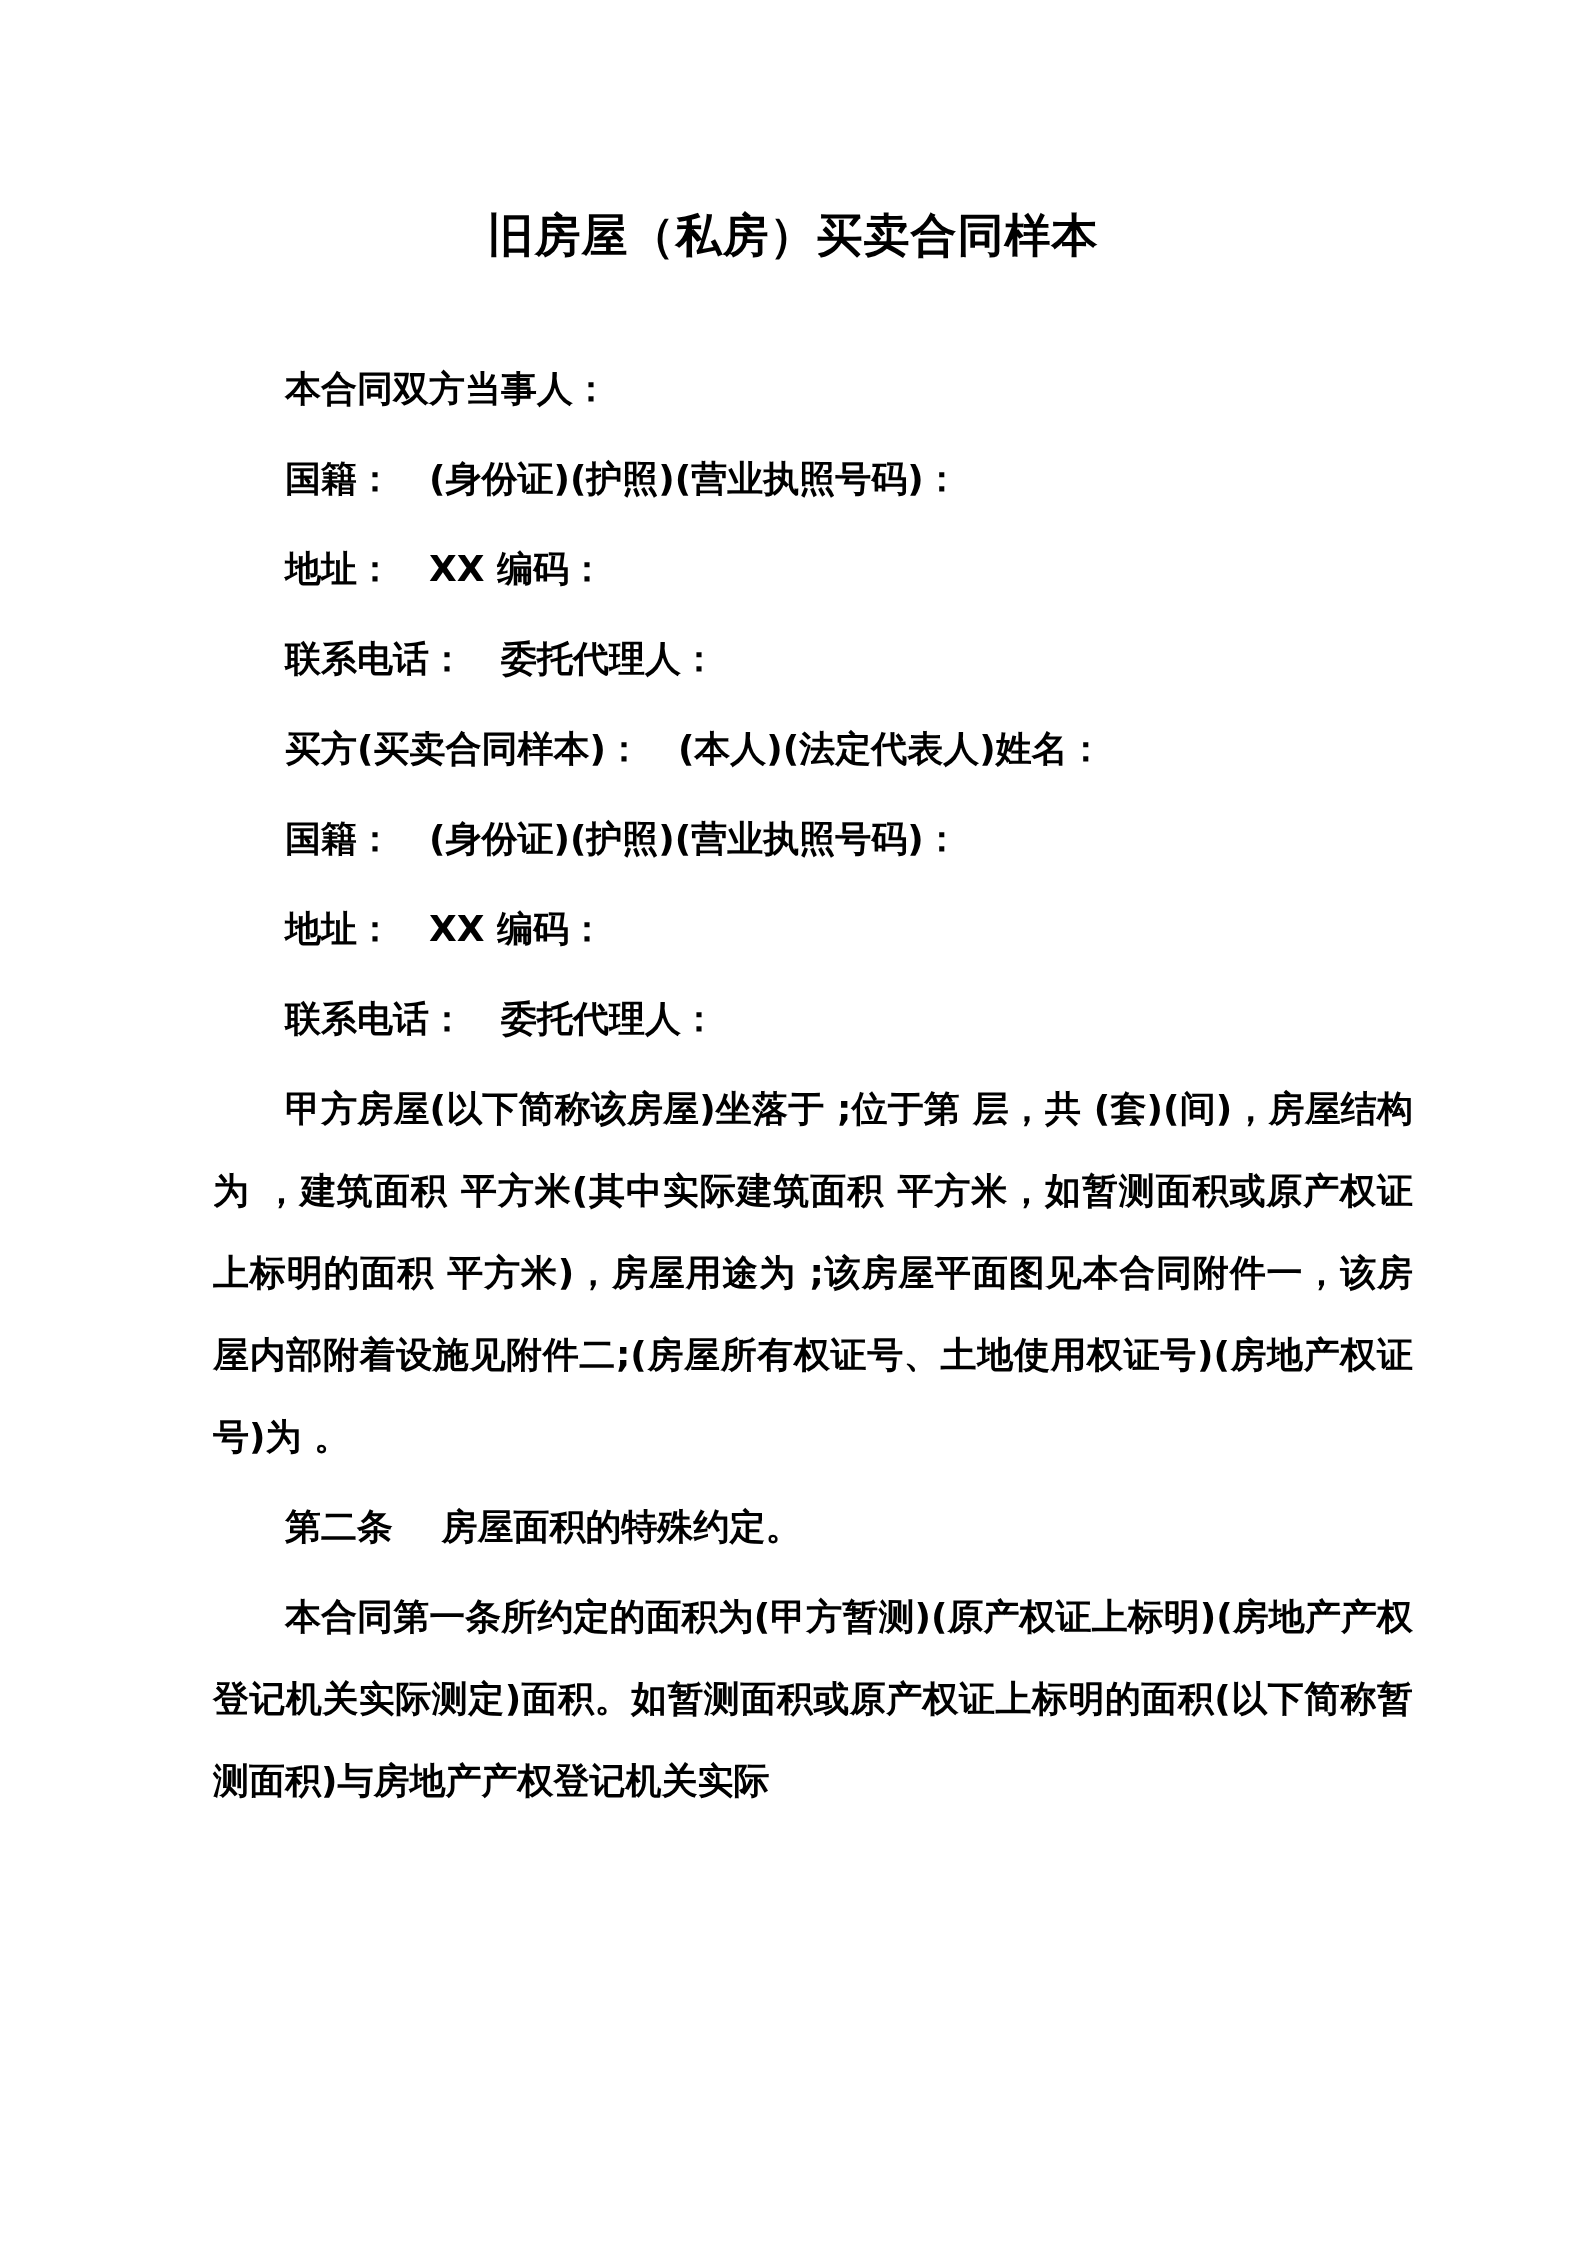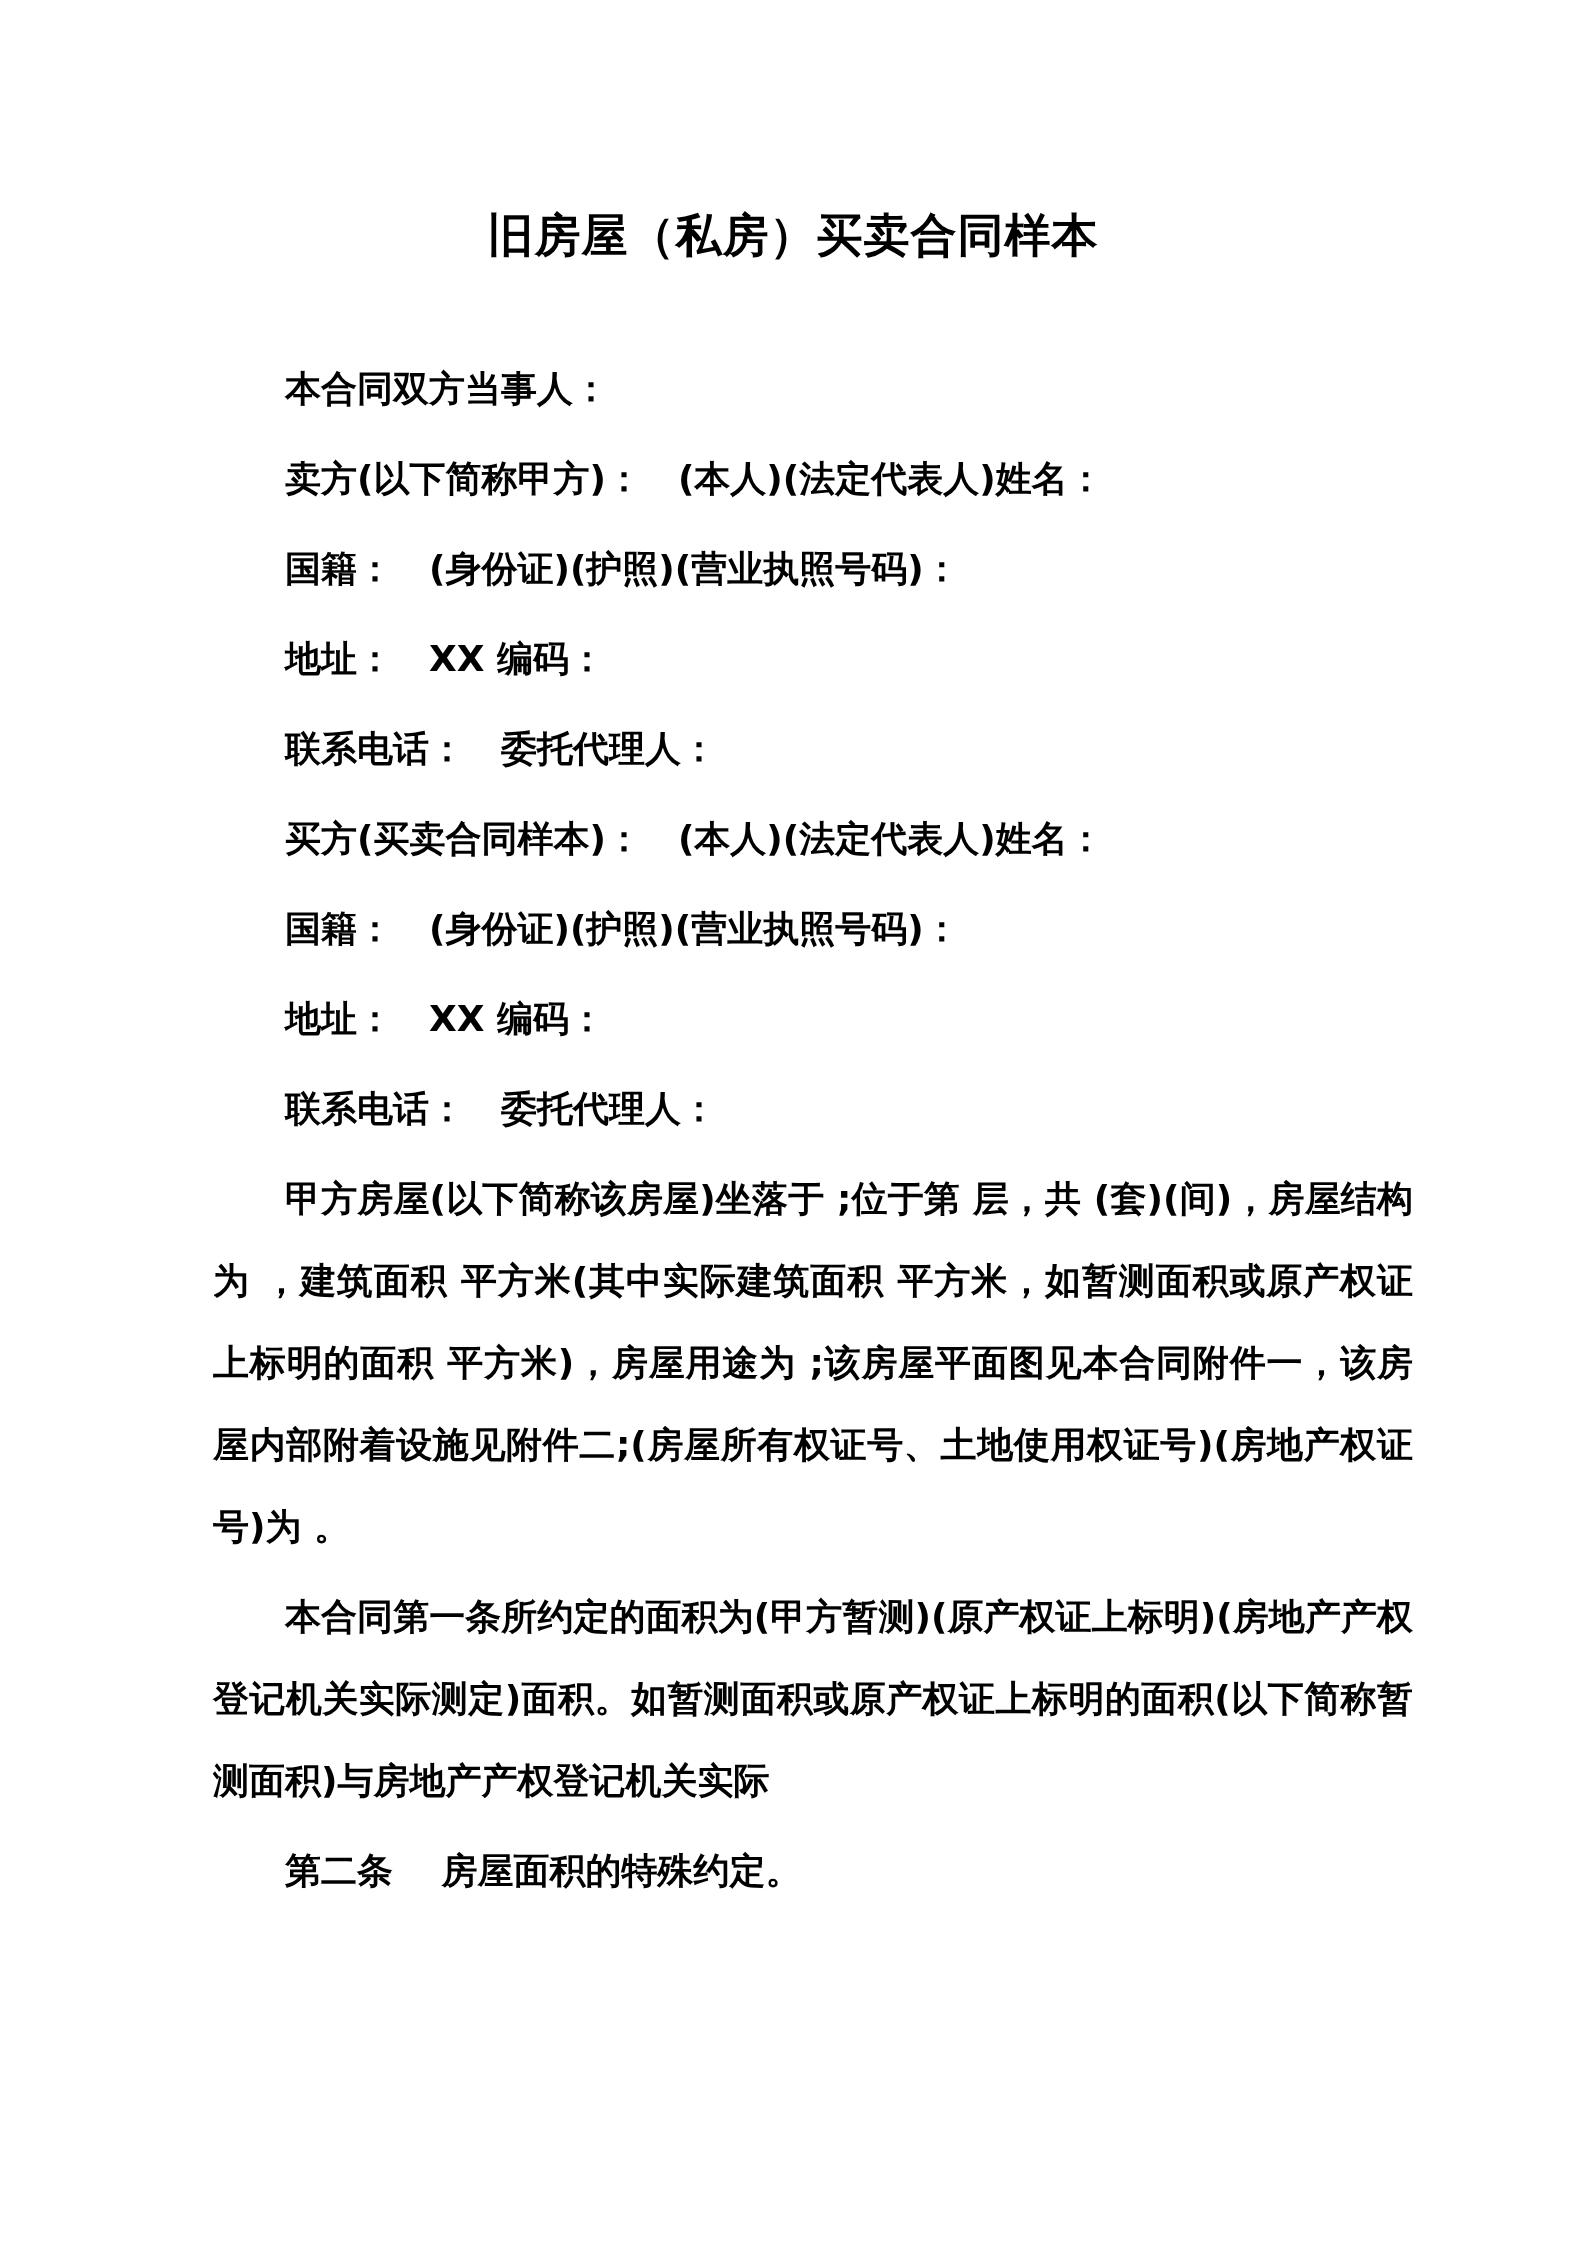--- a/index.html
+++ b/index.html
@@ -38,25 +38,24 @@
   }
 </style>
 </head>
 <body>
 
 <div class="page">
   <h1 class="doc-title">旧房屋（私房）买卖合同样本</h1>
 
   <div class="doc-body">
     <p>本合同双方当事人：</p>
-    <p>卖方(以下简称甲方)：　(本人)(法定代表人)姓名：</p>
     <p>国籍：　(身份证)(护照)(营业执照号码)：</p>
     <p>地址：　XX 编码：</p>
     <p>联系电话：　委托代理人：</p>
     <p>买方(买卖合同样本)：　(本人)(法定代表人)姓名：</p>
     <p>国籍：　(身份证)(护照)(营业执照号码)：</p>
     <p>地址：　XX 编码：</p>
     <p>联系电话：　委托代理人：</p>
     <p>甲方房屋(以下简称该房屋)坐落于 ;位于第 层，共 (套)(间)，房屋结构为 ，建筑面积 平方米(其中实际建筑面积 平方米，如暂测面积或原产权证上标明的面积 平方米)，房屋用途为 ;该房屋平面图见本合同附件一，该房屋内部附着设施见附件二;(房屋所有权证号、土地使用权证号)(房地产权证号)为 。</p>
+    <p>第二条　 房屋面积的特殊约定。</p>
     <p>本合同第一条所约定的面积为(甲方暂测)(原产权证上标明)(房地产产权登记机关实际测定)面积。如暂测面积或原产权证上标明的面积(以下简称暂测面积)与房地产产权登记机关实际</p>
-    <p>第二条　 房屋面积的特殊约定。</p>
   </div>
 </div>
 
 </body></html>

